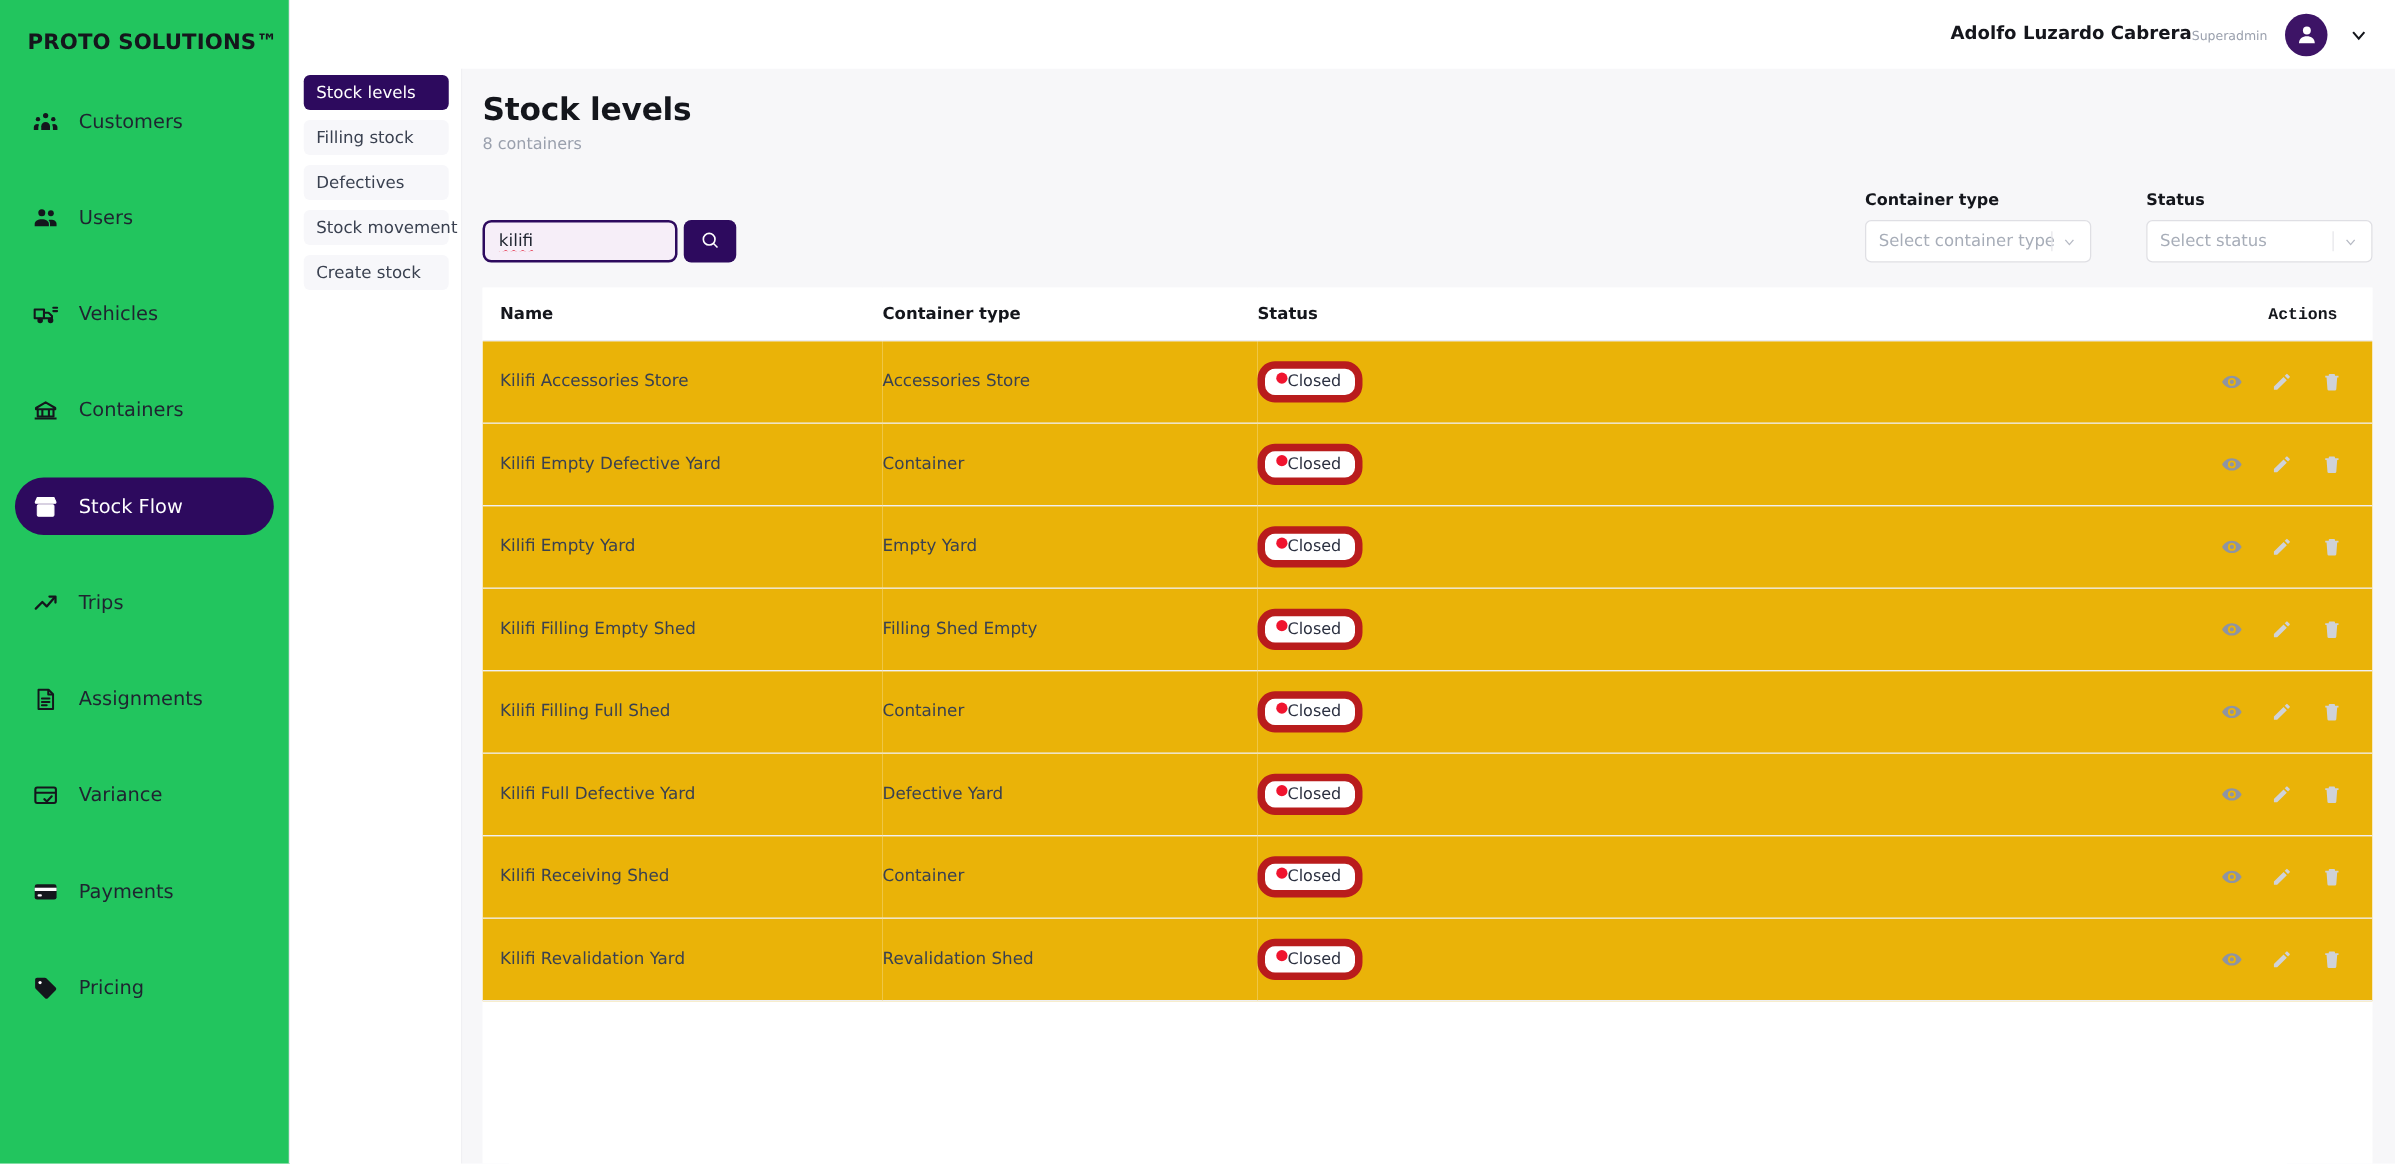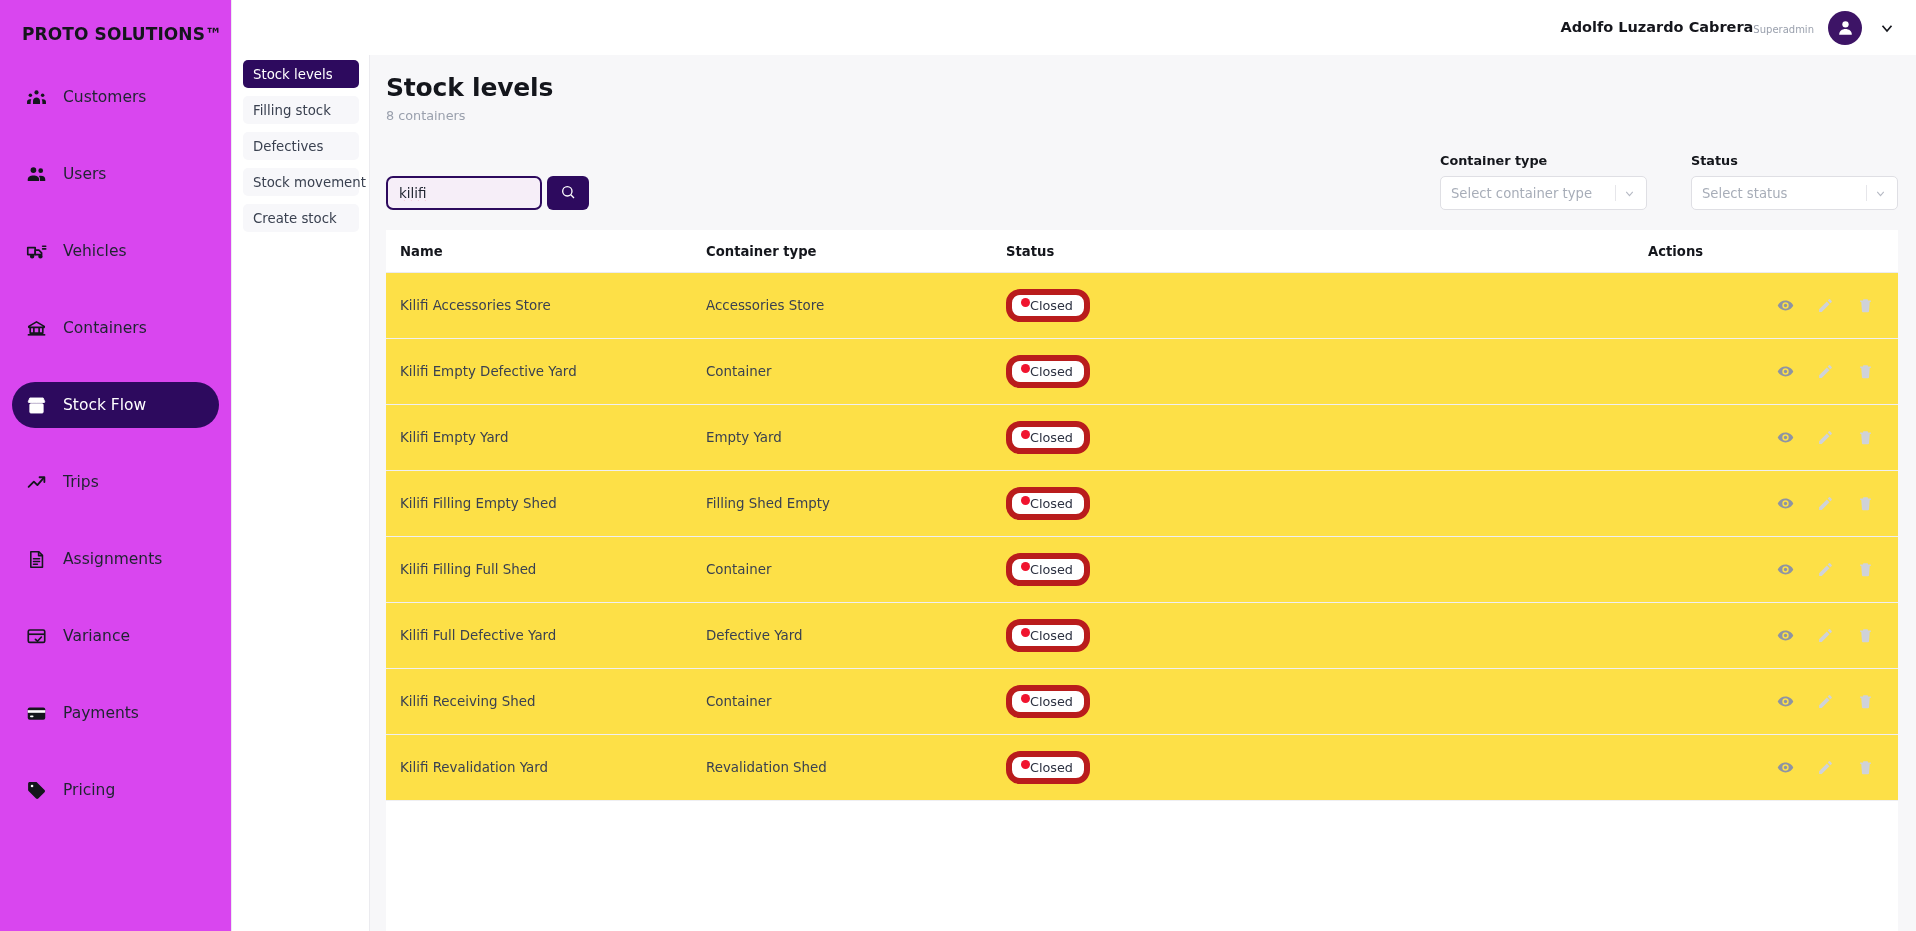--- a/index.html
+++ b/index.html
@@ -11,21 +11,21 @@
     background: #ffffff;
     color: #1f2430;
   }
   .app { display: flex; width: 1916px; height: 931px; }
 
   
   .sidebar {
     width: 232px;
     min-width: 232px;
     height: 931px;
-    background: #d946ef;
+    background: #22c55e;
     border-right: 1px solid #eceaf0;
     padding: 0;
     position: relative;
     overflow: hidden;
   }
   .brand {
     font-size: 17px;
     font-weight: 700;
     letter-spacing: .1px;
     color: #15161c;
@@ -149,21 +149,21 @@
     border-radius: 6px;
     display: flex; align-items: center; justify-content: center;
     cursor: pointer;
   }
   .search-btn svg { width: 16px; height: 16px; stroke: #ffffff; fill: none; stroke-width: 2; }
 
   .filters { display: flex; gap: 44px; }
   .filter { display: flex; flex-direction: column; gap: 8px; }
   .filter-label { font-size: 12.8px; font-weight: 700; color: #14161c; }
   .select {
-    width: 207px;
+    width: 181px;
     height: 34px;
     border: 1px solid #dfdfe4;
     border-radius: 5px;
     background: #ffffff;
     display: flex;
     align-items: center;
     padding-left: 10px;
     font-size: 13.2px;
     color: #a7adb8;
     cursor: pointer;
@@ -194,28 +194,28 @@
     font-size: 13.2px;
     font-weight: 700;
     color: #14161c;
     padding: 14px 0 13px 0;
     background: #ffffff;
     border-bottom: 1px solid #ececf0;
   }
   .col-name   { width: 320px; padding-left: 14px !important; }
   .col-type   { width: 300px; }
   .col-status { width: auto; }
-  .col-actions{ width: 250px; text-align: left; padding-right: 28px !important; }
+  .col-actions{ width: 250px; text-align: right; padding-right: 28px !important; font-family: Liberation Mono, monospace; }
 
   tbody td {
     font-size: 13.4px;
     color: #3a4150;
     padding: 16px 0 16px 0;
     border-bottom: 1px solid #efeff2;
-    background: #fde047;
+    background: #eab308;
     vertical-align: middle;
   }
   tbody td.name { padding-left: 14px; }
   .badge {
     display: inline-flex;
     align-items: flex-start;
     gap: 0;
     border: 6px solid #b91c1c;
     border-radius: 14px;
     padding: 3px 11px 3px 9px;

